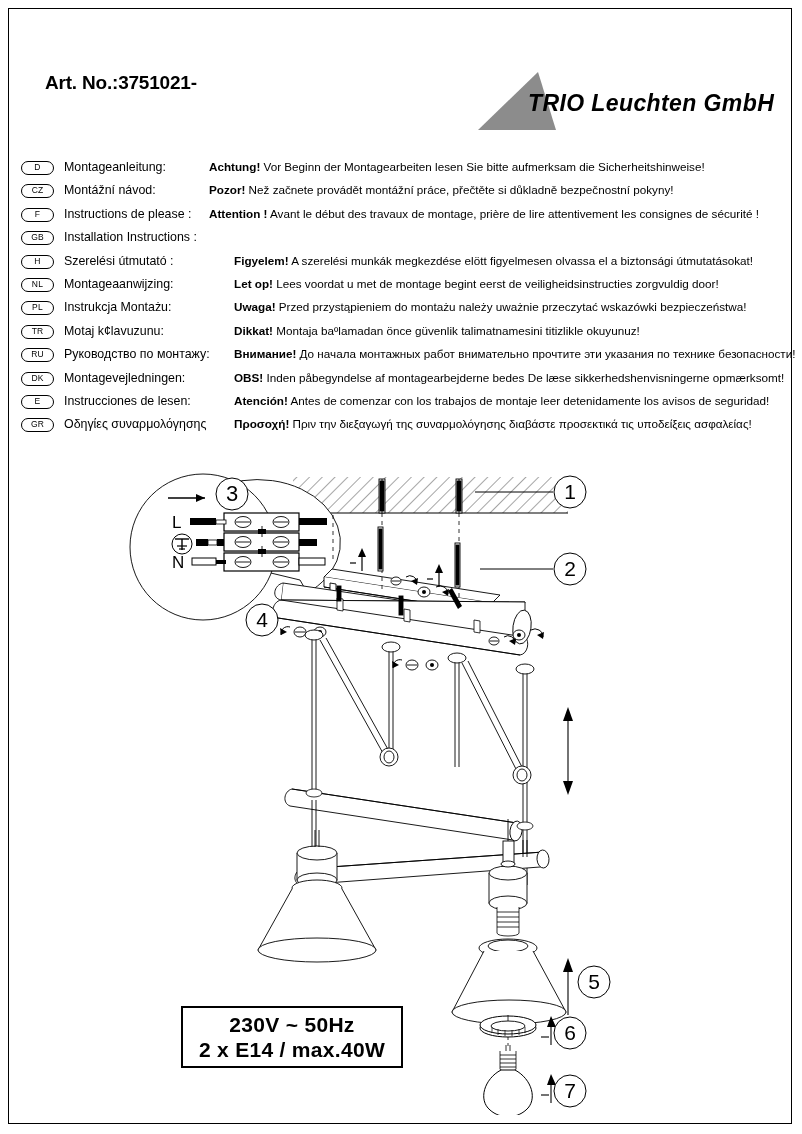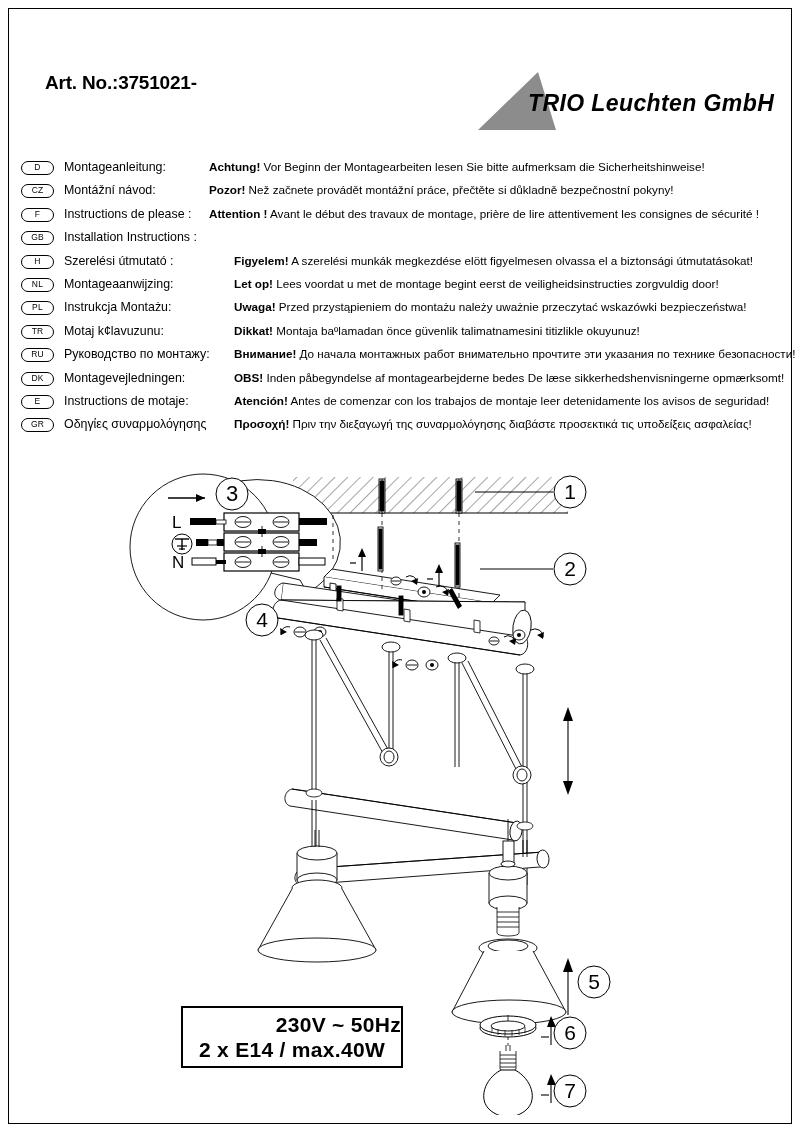--- a/index.html
+++ b/index.html
@@ -137,21 +137,20 @@
     border: 2.4px solid #000;
     box-sizing: border-box;
     background: #fff;
     text-align: center;
   }
   #spec-line1 {
     font-size: 21px;
     font-weight: bold;
     margin-top: 5px;
     letter-spacing: 0.3px;
-    text-align: right;
   }
   #spec-line2 {
     font-size: 21px;
     font-weight: bold;
     margin-top: 1px;
     letter-spacing: 0.3px;
   }
 </style>
 </head>
 <body>
@@ -214,21 +213,21 @@
       <div class="lang-name">Руководство по монтажу:</div>
       <div class="lang-text"><b>Внимание!</b><span> До начала монтажных работ внимательно прочтите эти указания по технике безопасности!</span></div>
     </div>
     <div class="lang-row indent">
       <div class="lang-badge">DK</div>
       <div class="lang-name">Montagevejledningen:</div>
       <div class="lang-text"><b>OBS!</b><span> Inden påbegyndelse af montagearbejderne bedes De læse sikkerhedshenvisningerne opmærksomt!</span></div>
     </div>
     <div class="lang-row indent">
       <div class="lang-badge">E</div>
-      <div class="lang-name">Instructions de motaje:</div>
+      <div class="lang-name">Instrucciones de lesen:</div>
       <div class="lang-text"><b>Atención!</b><span> Antes de comenzar con los trabajos de montaje leer detenidamente los avisos de seguridad!</span></div>
     </div>
     <div class="lang-row indent">
       <div class="lang-badge">GR</div>
       <div class="lang-name">Οδηγίες συναρμολόγησης</div>
       <div class="lang-text"><b>Προσοχή!</b><span> Πριν την διεξαγωγή της συναρμολόγησης διαβάστε προσεκτικά τις υποδείξεις ασφαλείας!</span></div>
     </div>
   </div>
 
 <div id="diagram">

